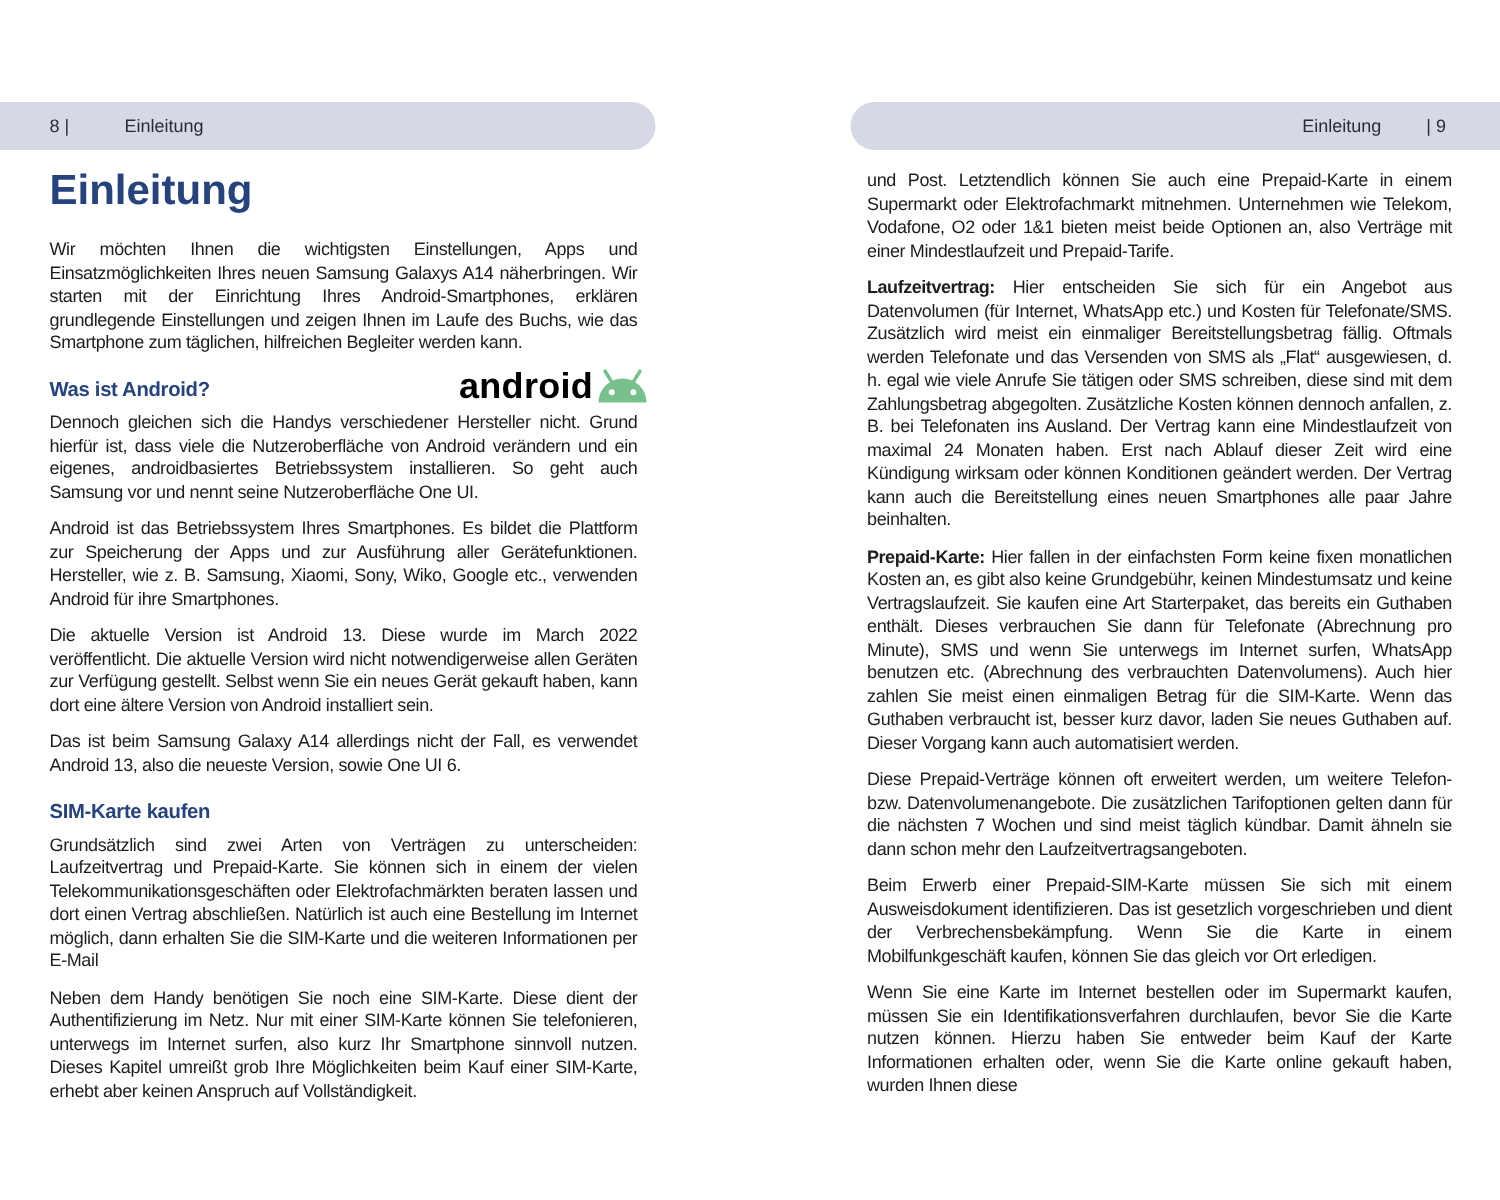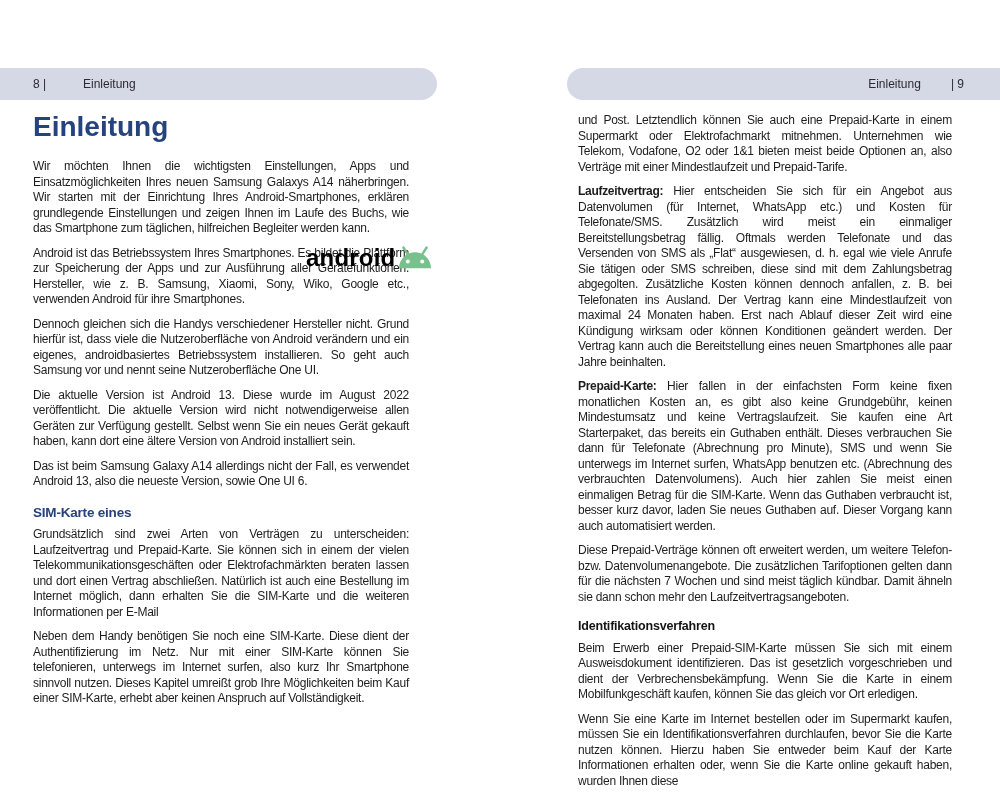--- a/index.html
+++ b/index.html
@@ -19,21 +19,21 @@
     display:flex; align-items:center; font-size:12px; color:#2b2b33; box-sizing:border-box;
   }
   .hbar-left{ left:0; width:437px; border-radius:0 16px 16px 0; padding-left:33px; }
   .hbar-right{ left:567px; width:433px; border-radius:16px 0 0 16px; justify-content:flex-end; padding-right:36px; }
   .hbar .pagenum-l{ display:inline-block; width:50px; }
   .hbar .pagenum-r{ display:inline-block; margin-left:30px; }
   
   .content{ position:absolute; text-align:justify; font-size:12px; line-height:15.5px; letter-spacing:-0.25px; hyphens:auto; -webkit-hyphens:auto; }
   .content-left{ left:33px; top:112px; width:392px; }
   .content-right{ left:578px; top:113px; width:390px; }
-  .content p{ margin:0 16px 9px 0; }
+  .content p{ margin:0 0 9px 0; }
   h1.chapter{
     font-size:28px; line-height:30px; font-weight:bold; color:var(--heading-blue,#26437e);
     margin:0 0 17px 0; letter-spacing:0; text-align:left;
   }
   h2.sub{
     font-size:13.5px; font-weight:bold; color:var(--heading-blue,#26437e);
     margin:15px 0 7px 0; letter-spacing:-0.2px; text-align:left;
   }
   h3.minor{
     font-size:12.5px; font-weight:bold; color:#141414;
@@ -63,26 +63,27 @@
 
   <div class="hbar hbar-right">
     <span>Einleitung</span>
     <span class="pagenum-r">| 9</span>
   </div>
 
   <div class="content content-left">
     <h1 class="chapter">Einleitung</h1>
     <p>Wir möchten Ihnen die wichtigsten Einstellungen, Apps und Einsatzmöglichkeiten Ihres neuen Samsung Galaxys A14 näherbringen. Wir starten mit der Einrichtung Ihres Android-Smartphones, erklären grundlegende Einstellungen und zeigen Ihnen im Laufe des Buchs, wie das Smartphone zum täglichen, hilfreichen Begleiter werden kann.</p>
 
+    <h2 class="sub">Was ist Android?</h2>
+    <p>Dennoch gleichen sich die Handys verschiedener Hersteller nicht. Grund hierfür ist, dass viele die Nutzeroberfläche von Android verändern und ein eigenes, androidbasiertes Betriebssystem installieren. So geht auch Samsung vor und nennt seine Nutzeroberfläche One UI.</p>
     <p>Android ist das Betriebssystem Ihres Smartphones. Es bildet die Plattform zur Speicherung der Apps und zur Ausführung aller Gerätefunktionen. Hersteller, wie z. B. Samsung, Xiaomi, Sony, Wiko, Google etc., verwenden Android für ihre Smartphones.</p>
-    <p>Dennoch gleichen sich die Handys verschiedener Hersteller nicht. Grund hierfür ist, dass viele die Nutzeroberfläche von Android verändern und ein eigenes, androidbasiertes Betriebssystem installieren. So geht auch Samsung vor und nennt seine Nutzeroberfläche One UI.</p>
-    <p>Die aktuelle Version ist Android 13. Diese wurde im August 2022 veröffentlicht. Die aktuelle Version wird nicht notwendigerweise allen Geräten zur Verfügung gestellt. Selbst wenn Sie ein neues Gerät gekauft haben, kann dort eine ältere Version von Android installiert sein.</p>
+    <p>Die aktuelle Version ist Android 13. Diese wurde im March 2022 veröffentlicht. Die aktuelle Version wird nicht notwendigerweise allen Geräten zur Verfügung gestellt. Selbst wenn Sie ein neues Gerät gekauft haben, kann dort eine ältere Version von Android installiert sein.</p>
     <p>Das ist beim Samsung Galaxy A14 allerdings nicht der Fall, es verwendet Android 13, also die neueste Version, sowie One UI 6.</p>
 
-    <h2 class="sub">SIM-Karte eines</h2>
+    <h2 class="sub">SIM-Karte kaufen</h2>
     <p>Grundsätzlich sind zwei Arten von Verträgen zu unterscheiden: Laufzeitvertrag und Prepaid-Karte. Sie können sich in einem der vielen Telekommunikationsgeschäften oder Elektrofachmärkten beraten lassen und dort einen Vertrag abschließen. Natürlich ist auch eine Bestellung im Internet möglich, dann erhalten Sie die SIM-Karte und die weiteren Informationen per E-Mail</p>
     <p>Neben dem Handy benötigen Sie noch eine SIM-Karte. Diese dient der Authentifizierung im Netz. Nur mit einer SIM-Karte können Sie telefonieren, unterwegs im Internet surfen, also kurz Ihr Smartphone sinnvoll nutzen. Dieses Kapitel umreißt grob Ihre Möglichkeiten beim Kauf einer SIM-Karte, erhebt aber keinen Anspruch auf Vollständigkeit.</p>
   </div>
 
   <div class="android-logo">
     <span class="android-wordmark">android</span>
     <svg viewBox="0 0 100 62" width="40" height="25" aria-hidden="true">
       <line class="robot-antenna" x1="31" y1="22" x2="21" y2="6"></line>
       <line class="robot-antenna" x1="69" y1="22" x2="79" y2="6"></line>
       <path class="robot-dome" d="M10 58 A40 40 0 0 1 90 58 Z"></path>
@@ -90,18 +91,17 @@
       <circle class="robot-eye" cx="68" cy="41" r="5"></circle>
     </svg>
   </div>
 
   <div class="content content-right">
     <p><span>und Post. Letztendlich können Sie auch eine Prepaid-Karte in einem Supermarkt oder Elektrofachmarkt mitnehmen. Unternehmen wie Telekom, Vodafone, O2 oder 1&amp;1 bieten meist beide Optionen an, also Verträge mit einer Mindestlaufzeit und Prepaid-Tarife.</span></p>
     <p><b class="runin">Laufzeitvertrag:</b><span> Hier entscheiden Sie sich für ein Angebot aus Datenvolumen (für Internet, WhatsApp etc.) und Kosten für Telefonate/SMS. Zusätzlich wird meist ein einmaliger Bereitstellungsbetrag fällig. Oftmals werden Telefonate und das Versenden von SMS als „Flat“ ausgewiesen, d. h. egal wie viele Anrufe Sie tätigen oder SMS schreiben, diese sind mit dem Zahlungsbetrag abgegolten. Zusätzliche Kosten können dennoch anfallen, z. B. bei Telefonaten ins Ausland. Der Vertrag kann eine Mindestlaufzeit von maximal 24 Monaten haben. Erst nach Ablauf dieser Zeit wird eine Kündigung wirksam oder können Konditionen geändert werden. Der Vertrag kann auch die Bereitstellung eines neuen Smartphones alle paar Jahre beinhalten.</span></p>
     <p><b class="runin">Prepaid-Karte:</b><span> Hier fallen in der einfachsten Form keine fixen monatlichen Kosten an, es gibt also keine Grundgebühr, keinen Mindestumsatz und keine Vertragslaufzeit. Sie kaufen eine Art Starterpaket, das bereits ein Guthaben enthält. Dieses verbrauchen Sie dann für Telefonate (Abrechnung pro Minute), SMS und wenn Sie unterwegs im Internet surfen, WhatsApp benutzen etc. (Abrechnung des verbrauchten Datenvolumens). Auch hier zahlen Sie meist einen einmaligen Betrag für die SIM-Karte. Wenn das Guthaben verbraucht ist, besser kurz davor, laden Sie neues Guthaben auf. Dieser Vorgang kann auch automatisiert werden.</span></p>
     <p><span>Diese Prepaid-Verträge können oft erweitert werden, um weitere Telefon- bzw. Datenvolumenangebote. Die zusätzlichen Tarifoptionen gelten dann für die nächsten 7 Wochen und sind meist täglich kündbar. Damit ähneln sie dann schon mehr den Laufzeitvertragsangeboten.</span></p>
 
-    <h3 class="minor">Identifikationsverfahren</h3>
     <p>Beim Erwerb einer Prepaid-SIM-Karte müssen Sie sich mit einem Ausweisdokument identifizieren. Das ist gesetzlich vorgeschrieben und dient der Verbrechensbekämpfung. Wenn Sie die Karte in einem Mobilfunkgeschäft kaufen, können Sie das gleich vor Ort erledigen.</p>
     <p>Wenn Sie eine Karte im Internet bestellen oder im Supermarkt kaufen, müssen Sie ein Identifikationsverfahren durchlaufen, bevor Sie die Karte nutzen können. Hierzu haben Sie entweder beim Kauf der Karte Informationen erhalten oder, wenn Sie die Karte online gekauft haben, wurden Ihnen diese</p>
   </div>
 
 </div>
 
 </body></html>

